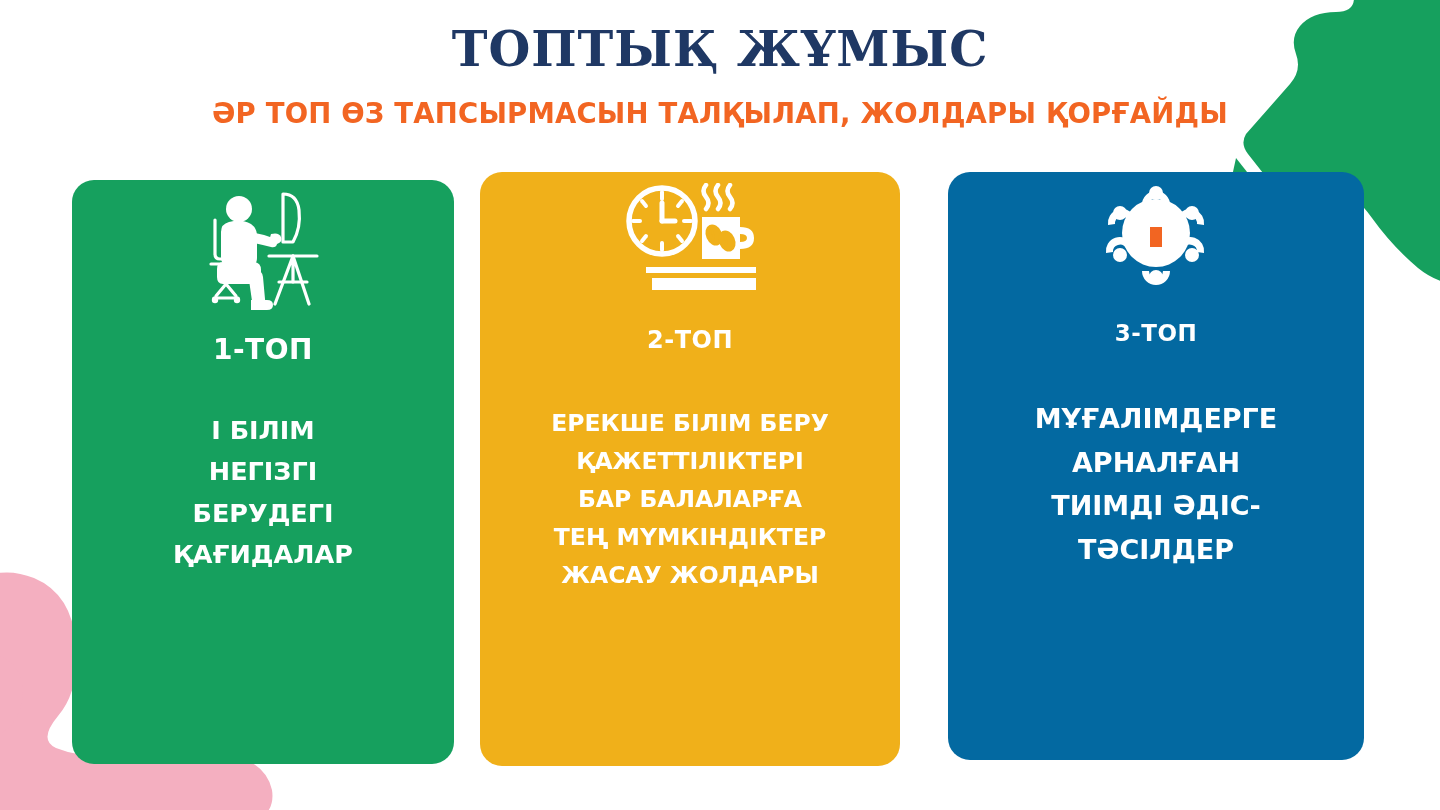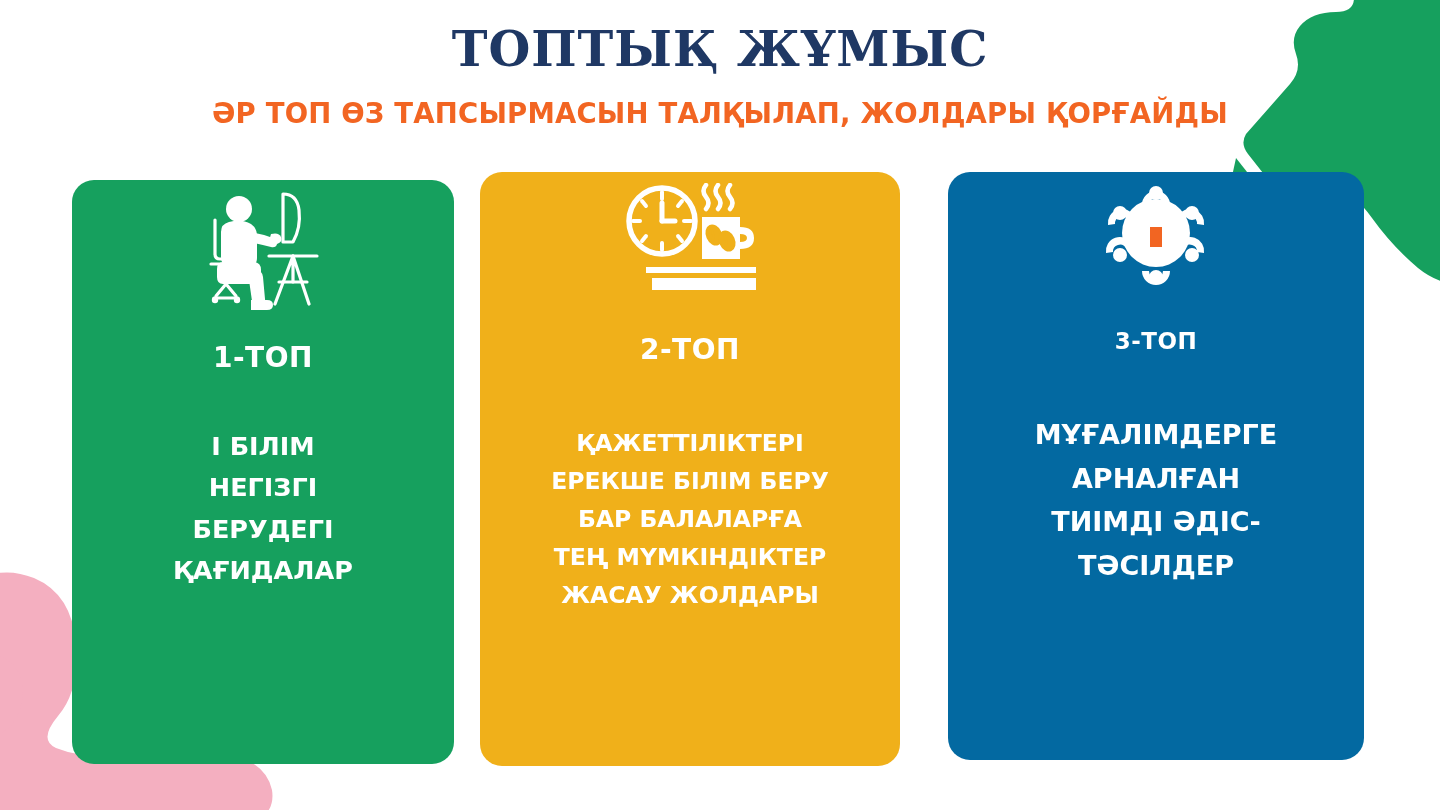--- a/index.html
+++ b/index.html
@@ -72,21 +72,20 @@
   
   .card {
     position: absolute;
     border-radius: 22px;
     box-sizing: border-box;
     color: #ffffff;
     text-align: center;
     display: flex;
     flex-direction: column;
     align-items: center;
-    gap: 8px;
   }
   .card-1 {
     left: 72px;
     top: 180px;
     width: 382px;
     height: 584px;
     background: #16A05E;
   }
   .card-2 {
     left: 480px;
@@ -114,21 +113,21 @@
   .card-2 .card-icon { margin-top: 6px;  height: 122px; }
   .card-3 .card-icon { margin-top: 8px;  height: 118px; }
 
   .card-label {
     font-weight: bold;
     font-size: 27px;
     letter-spacing: 0.5px;
     line-height: 1;
   }
   .card-1 .card-label { margin-top: 20px; font-size: 28px; }
-  .card-2 .card-label { margin-top: 28px; font-size: 28px; }
+  .card-2 .card-label { margin-top: 28px; font-size: 24px; }
   .card-3 .card-label { margin-top: 24px; font-size: 23px; }
 
   .card-body {
     font-weight: bold;
     line-height: 1.52;
     padding: 0 10px;
   }
   .card-1 .card-body { margin-top: 46px; font-size: 25.5px; line-height: 1.62; }
   .card-2 .card-body { margin-top: 52px; font-size: 23.5px; line-height: 1.62; }
   .card-3 .card-body { margin-top: 52px; font-size: 27px;   line-height: 1.62; }
@@ -250,22 +249,22 @@
           <path d="M101 45 q4 7 1 15"></path>
           <path d="M114 51 q4 7 1 15"></path>
         </g>
 
         <rect x="36" y="84" width="110" height="6" fill="#ffffff"></rect>
         <rect x="42" y="95" width="104" height="12" fill="#ffffff"></rect>
       </svg>
     </div>
     <div class="card-label">2-ТОП</div>
     <div class="card-body">
+      <div>ЕРЕКШЕ БІЛІМ БЕРУ</div>
       <div>ҚАЖЕТТІЛІКТЕРІ</div>
-      <div>ЕРЕКШЕ БІЛІМ БЕРУ</div>
       <div>БАР БАЛАЛАРҒА</div>
       <div>ТЕҢ МҮМКІНДІКТЕР</div>
       <div>ЖАСАУ ЖОЛДАРЫ</div>
     </div>
   </div>
 
   <div class="card card-3">
     <div class="card-icon">
       <svg width="112" height="112" viewBox="0 0 112 112" xmlns="http://www.w3.org/2000/svg">
 

